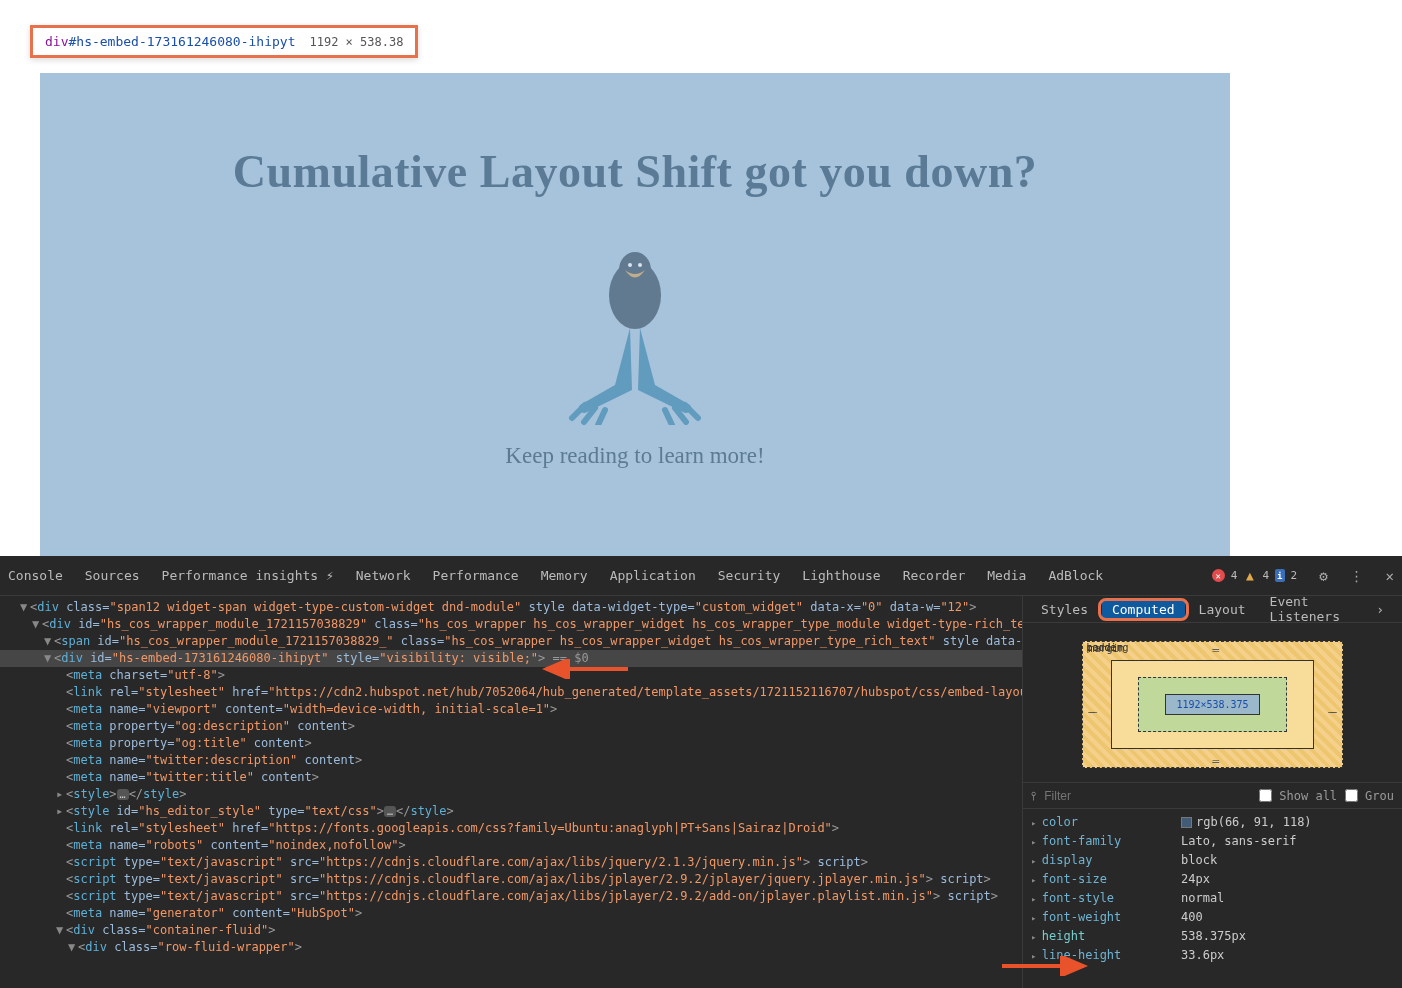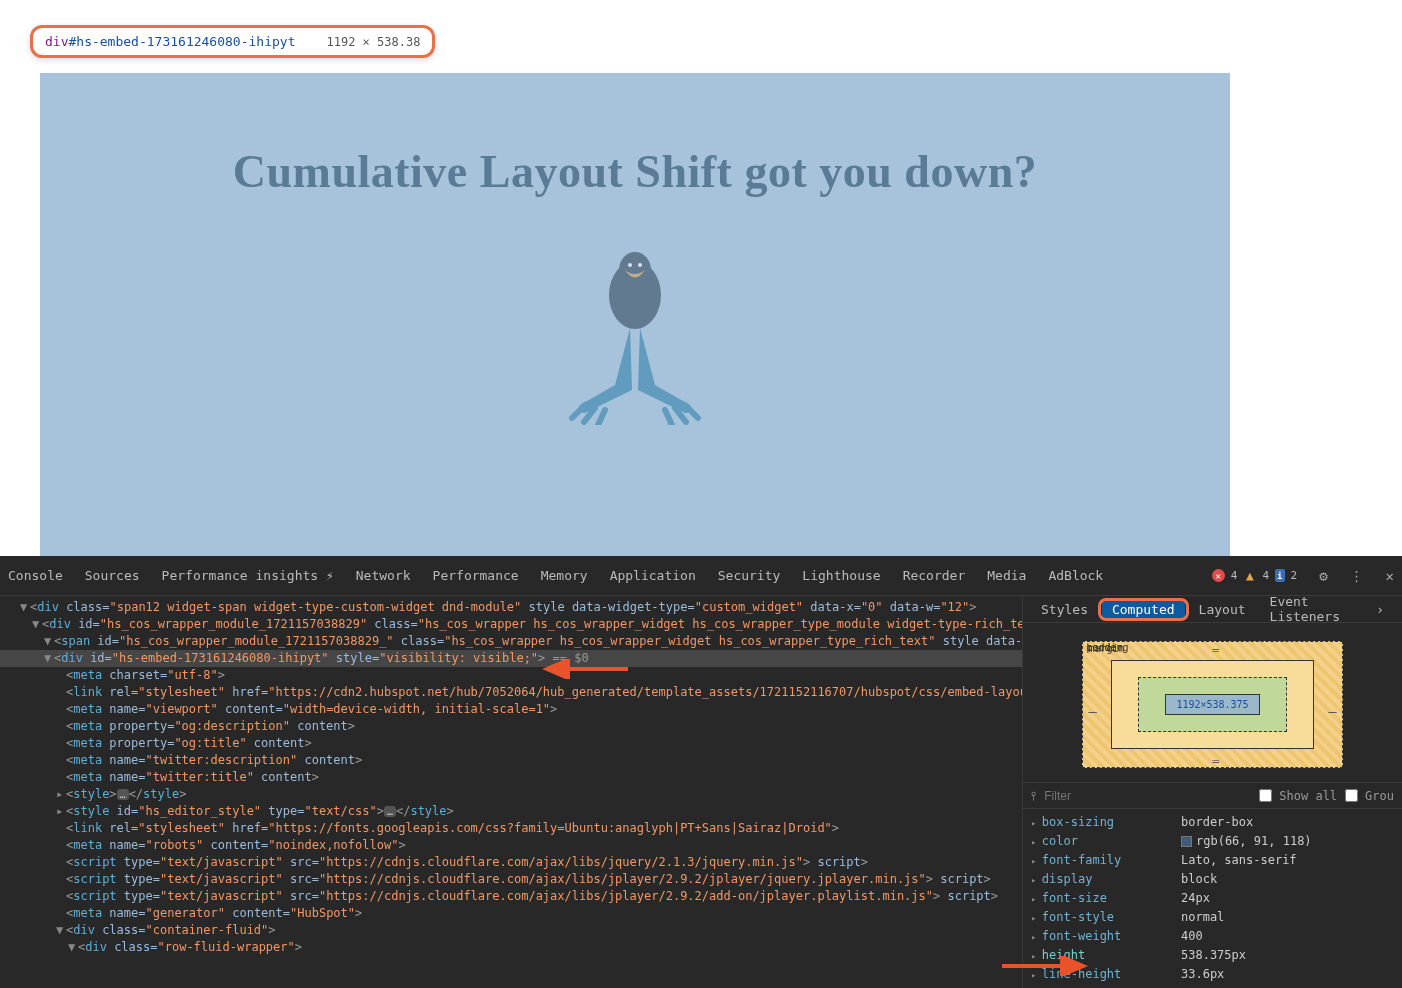--- a/index.html
+++ b/index.html
@@ -1,17 +1,17 @@
 <!DOCTYPE html>
 <html><head>
 <meta charset="utf-8">
 <style>
 *{margin:0;padding:0;box-sizing:border-box}
 body{font-family:Helvetica,Arial,sans-serif;background:#fff;width:1402px;height:988px;overflow:hidden;position:relative}
-.tooltip{position:absolute;top:25px;left:30px;background:#fff;border:3px solid #e8704b;border-radius:12px;padding:6px 12px;display:flex;align-items:center;gap:31px;box-shadow:0 2px 6px rgba(0,0,0,0.15);z-index:10}
+.tooltip{position:absolute;top:25px;left:30px;background:#fff;border:3px solid #e8704b;border-radius:0;padding:6px 12px;display:flex;align-items:center;gap:14px;box-shadow:0 2px 6px rgba(0,0,0,0.15);z-index:10}
 .tt-el{font-family:Menlo,monospace;font-size:13px}
 .tt-el .tag{color:#8b0f9b}
 .tt-el .id{color:#1a4ea8}
 .tt-dim{font-family:Menlo,monospace;font-size:12px;color:#555}
 .hero{position:absolute;top:73px;left:40px;width:1190px;height:538px;background:#a6c3db;display:flex;flex-direction:column;align-items:center;padding-top:72px}
 .hero h1{font-family:Georgia,serif;font-weight:bold;color:#5a7a95;font-size:46px;letter-spacing:0.5px}
 .duck{margin-top:32px;opacity:0.55}
 .tag2{font-family:Georgia,serif;color:#5c7b93;font-size:23px;margin-top:18px}
 .devtools{position:absolute;top:556px;left:0;width:1402px;height:432px;background:#282828;color:#ccc;font-family:Menlo,monospace;font-size:12px;display:flex;flex-direction:column}
 .tabs{height:40px;display:flex;align-items:center;gap:22px;padding:0 8px;border-bottom:1px solid #3a3a3a;font-size:13px;color:#bbb}
@@ -83,20 +83,21 @@
     <ellipse cx="75" cy="65" rx="26" ry="34" fill="#2a3f52"></ellipse>
     <ellipse cx="75" cy="40" rx="16" ry="18" fill="#2a3f52"></ellipse>
     <path d="M65 40 Q75 48 85 40 Q75 55 65 40" fill="#d89b4a"></path>
     <circle cx="70" cy="35" r="2" fill="#fff"></circle>
       <circle cx="80" cy="35" r="2" fill="#fff"></circle>
     <path d="M70 98 L55 155 L20 175 Q15 182 25 183 L72 160 Z" fill="#2a7ba8"></path>
     <path d="M80 98 L95 155 L130 175 Q135 182 125 183 L78 160 Z" fill="#2a7ba8"></path>
     <path d="M25 175 L12 188 M35 178 L24 192 M45 180 L38 195" stroke="#2a7ba8" stroke-width="6" stroke-linecap="round"></path>
     <path d="M125 175 L138 188 M115 178 L126 192 M105 180 L112 195" stroke="#2a7ba8" stroke-width="6" stroke-linecap="round"></path>
   </svg>
+  <div class="tag2">Keep reading to learn more!</div>
 </div>
 
 <div class="devtools">
   <div class="tabs">
     <span class="tab">Console</span>
     <span class="tab">Sources</span>
     <span class="tab">Performance insights ⚡</span>
     <span class="tab">Network</span>
     <span class="tab">Performance</span>
     <span class="tab">Memory</span>
@@ -192,24 +193,20 @@
             <span>Show all</span>
           </span>
         <span class="chk">
             <input type="checkbox" style=""> 
             <span>Grou</span>
           </span>
       </div>
 
       <div class="props" id="props">
           <div class="row">
-            <span class="k">box-sizing</span>
-            <span class="v">border-box</span>
-          </div>
-          <div class="row">
             <span class="k">color</span>
             <span class="v"><span class="sw" style="background:#425b76"></span>rgb(66, 91, 118)</span>
           </div>
           <div class="row">
             <span class="k">font-family</span>
             <span class="v">Lato, sans-serif</span>
           </div>
           <div class="row">
             <span class="k">display</span>
             <span class="v">block</span>

